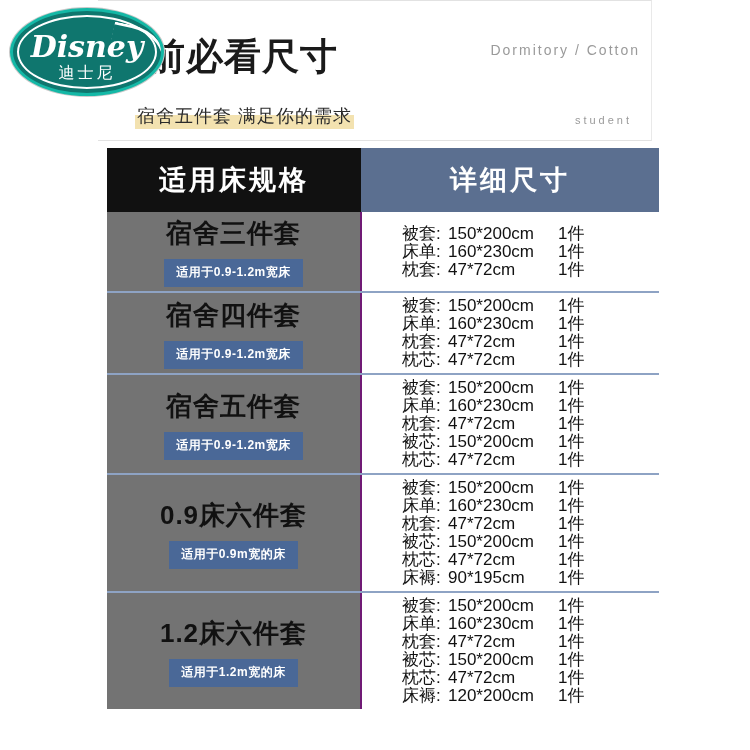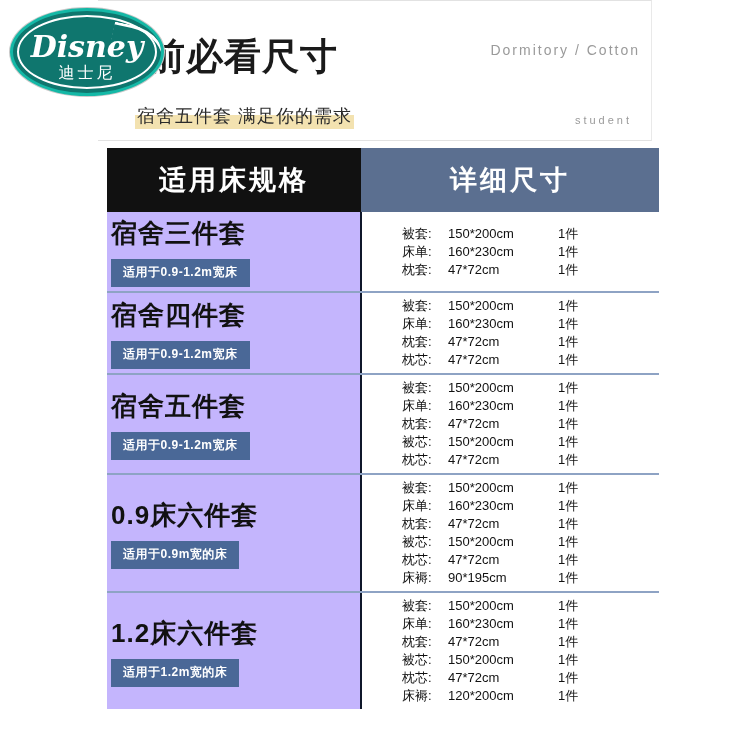--- a/index.html
+++ b/index.html
@@ -152,24 +152,25 @@
     font-size: 27px;
     font-weight: bold;
     text-align: center;
     letter-spacing: 3px;
   }
   .hdr-left { background: #111111; width: 246px; }
   .hdr-right { background: #5b6f90; width: 290px; }
 
   .cell-left {
     width: 246px;
-    border-right: 2px solid #0f172a;
+    border-right: 2px solid #701a75;
     border-bottom: 2px solid #8ea3c4;
+    text-align: center;
     padding: 10px 0 12px 0;
-    background: #c4b5fd;
+    background: #737373;
   }
   .cell-right {
     width: 290px;
     border-bottom: 2px solid #8ea3c4;
     padding: 8px 0 8px 0;
     background: #ffffff;
   }
   tr:last-child .cell-left, tr:last-child .cell-right { border-bottom: none; }
 
   .pack-name {
@@ -189,21 +190,21 @@
     letter-spacing: 0.5px;
     white-space: nowrap;
   }
 
   .spec-list {
     margin: 0;
     padding: 0 0 0 36px;
     list-style: none;
   }
   .spec-row {
-    font-size: 13px;
+    font-size: 17px;
     color: #111111;
     line-height: 18px;
     white-space: nowrap;
     display: flex;
   }
   .spec-label { width: 46px; }
   .spec-size { width: 110px; }
   .spec-qty { }
 
   

